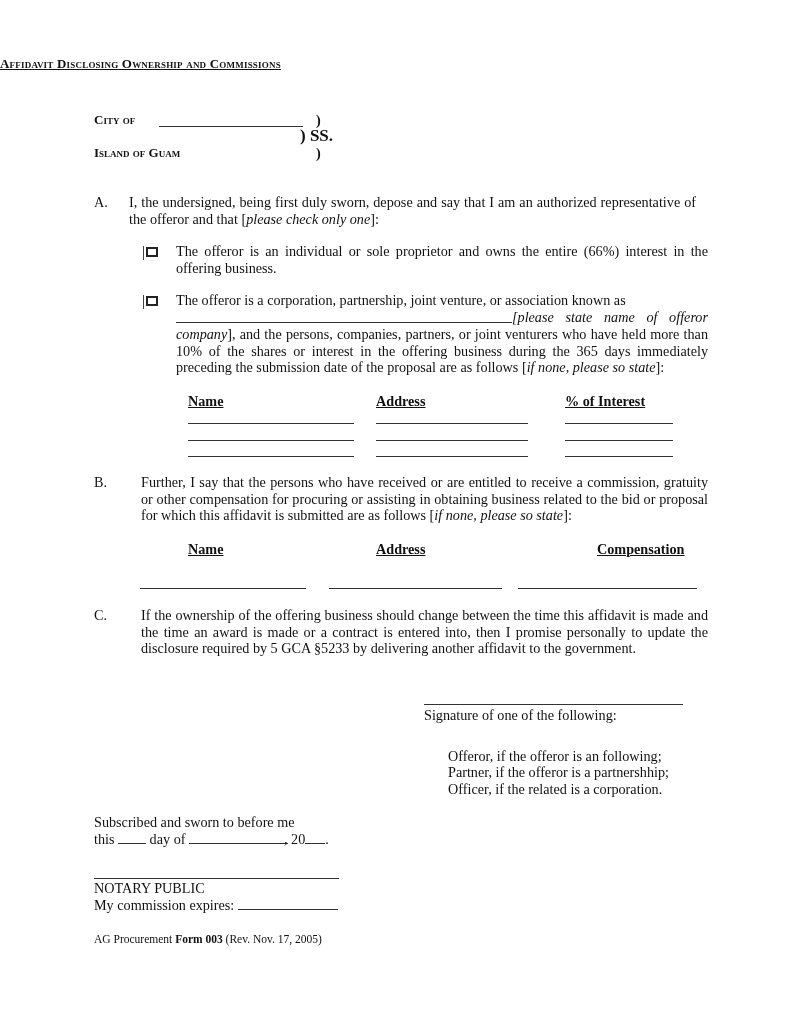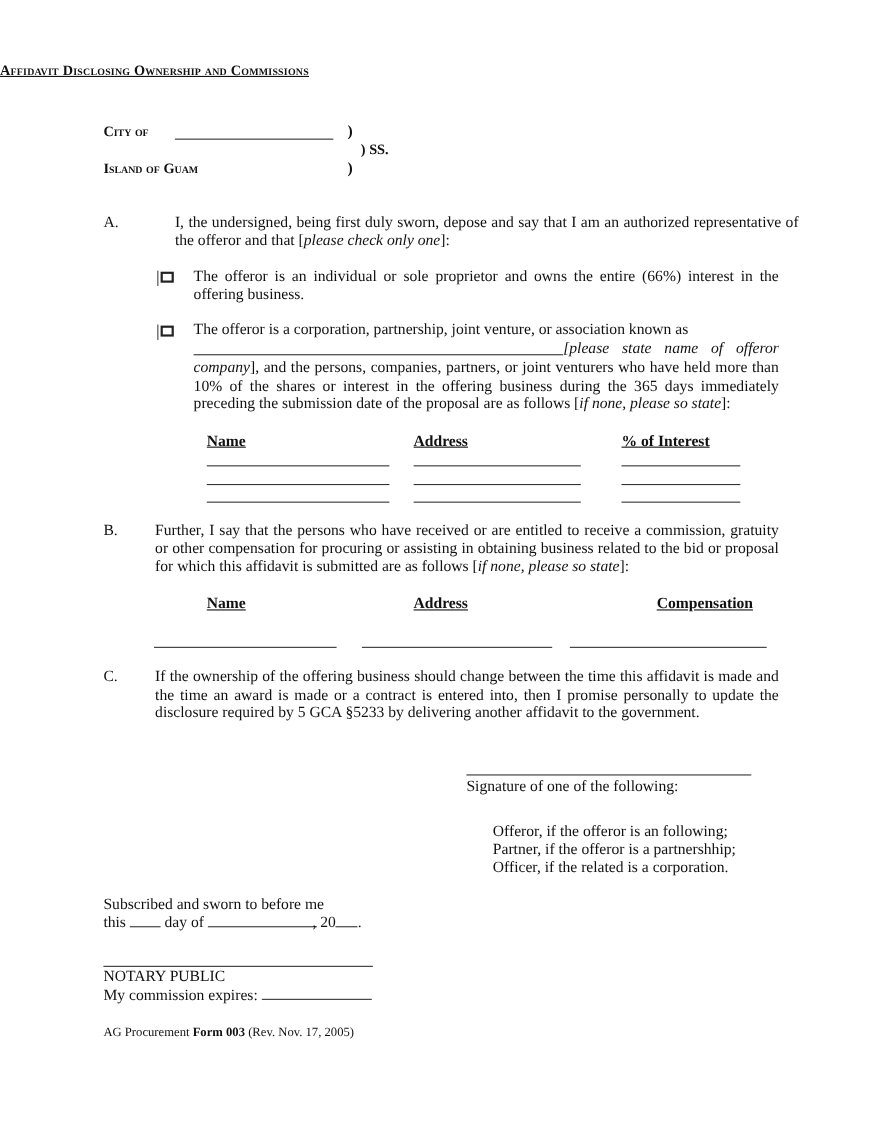--- a/index.html
+++ b/index.html
@@ -34,26 +34,26 @@
     .footer { font-size: 11.5px; }
   </style>
 </head>
 <body>
 
 <div class="abs title">Affidavit Disclosing Ownership and Commissions</div>
 
 <div class="abs sc" style="left:94px; top:112px;">City of</div>
 <div class="line" style="left:159px; width:144px; top:126px;"></div>
 <div class="abs bracket" style="left:316px; top:112px;">)</div>
-<div class="abs bracket" style="left:328px; top:128px; font-size:13px;">) SS.</div>
+<div class="abs bracket" style="left:300px; top:128px; font-size:17px;">) SS.</div>
 <div class="abs sc" style="left:94px; top:145px;">Island of Guam</div>
 <div class="abs bracket" style="left:316px; top:145px;">)</div>
 
 <div class="abs" style="left:94px; top:194px;">A.</div>
-<div class="para just" style="left:159px; top:194px; width:567px;"><span>I, the undersigned, being first duly sworn, depose and say that I am an authorized representative of the offeror and that [</span><span class="ital">please check only one</span><span>]:</span></div>
+<div class="para just" style="left:129px; top:194px; width:567px;"><span>I, the undersigned, being first duly sworn, depose and say that I am an authorized representative of the offeror and that [</span><span class="ital">please check only one</span><span>]:</span></div>
 
 <div class="chk" style="left:146px; top:247px;"></div>
 <div class="para just" style="left:176px; top:243px; width:532px;">The offeror is an individual or sole proprietor and owns the entire (66%) interest in the offering business.</div>
 
 <div class="chk" style="left:146px; top:296px;"></div>
 <div class="para just" style="left:176px; top:292px; width:532px;">The offeror is a corporation, partnership, joint venture, or association known as</div>
 <div class="line" style="left:176px; width:336px; top:322px;"></div>
 <div class="para ital" style="left:512px; top:309px; width:196px; text-align:justify; text-align-last:justify;">[<span>please state name of offeror</span></div>
 <div class="para just" style="left:176px; top:326px; width:532px;"><span class="ital">company</span><span>], and the persons, companies, partners, or joint venturers who have held more than 10% of the shares or interest in the offering business during the 365 days immediately preceding the submission date of the proposal are as follows [</span><span class="ital">if none, please so state</span><span>]:</span></div>
 

